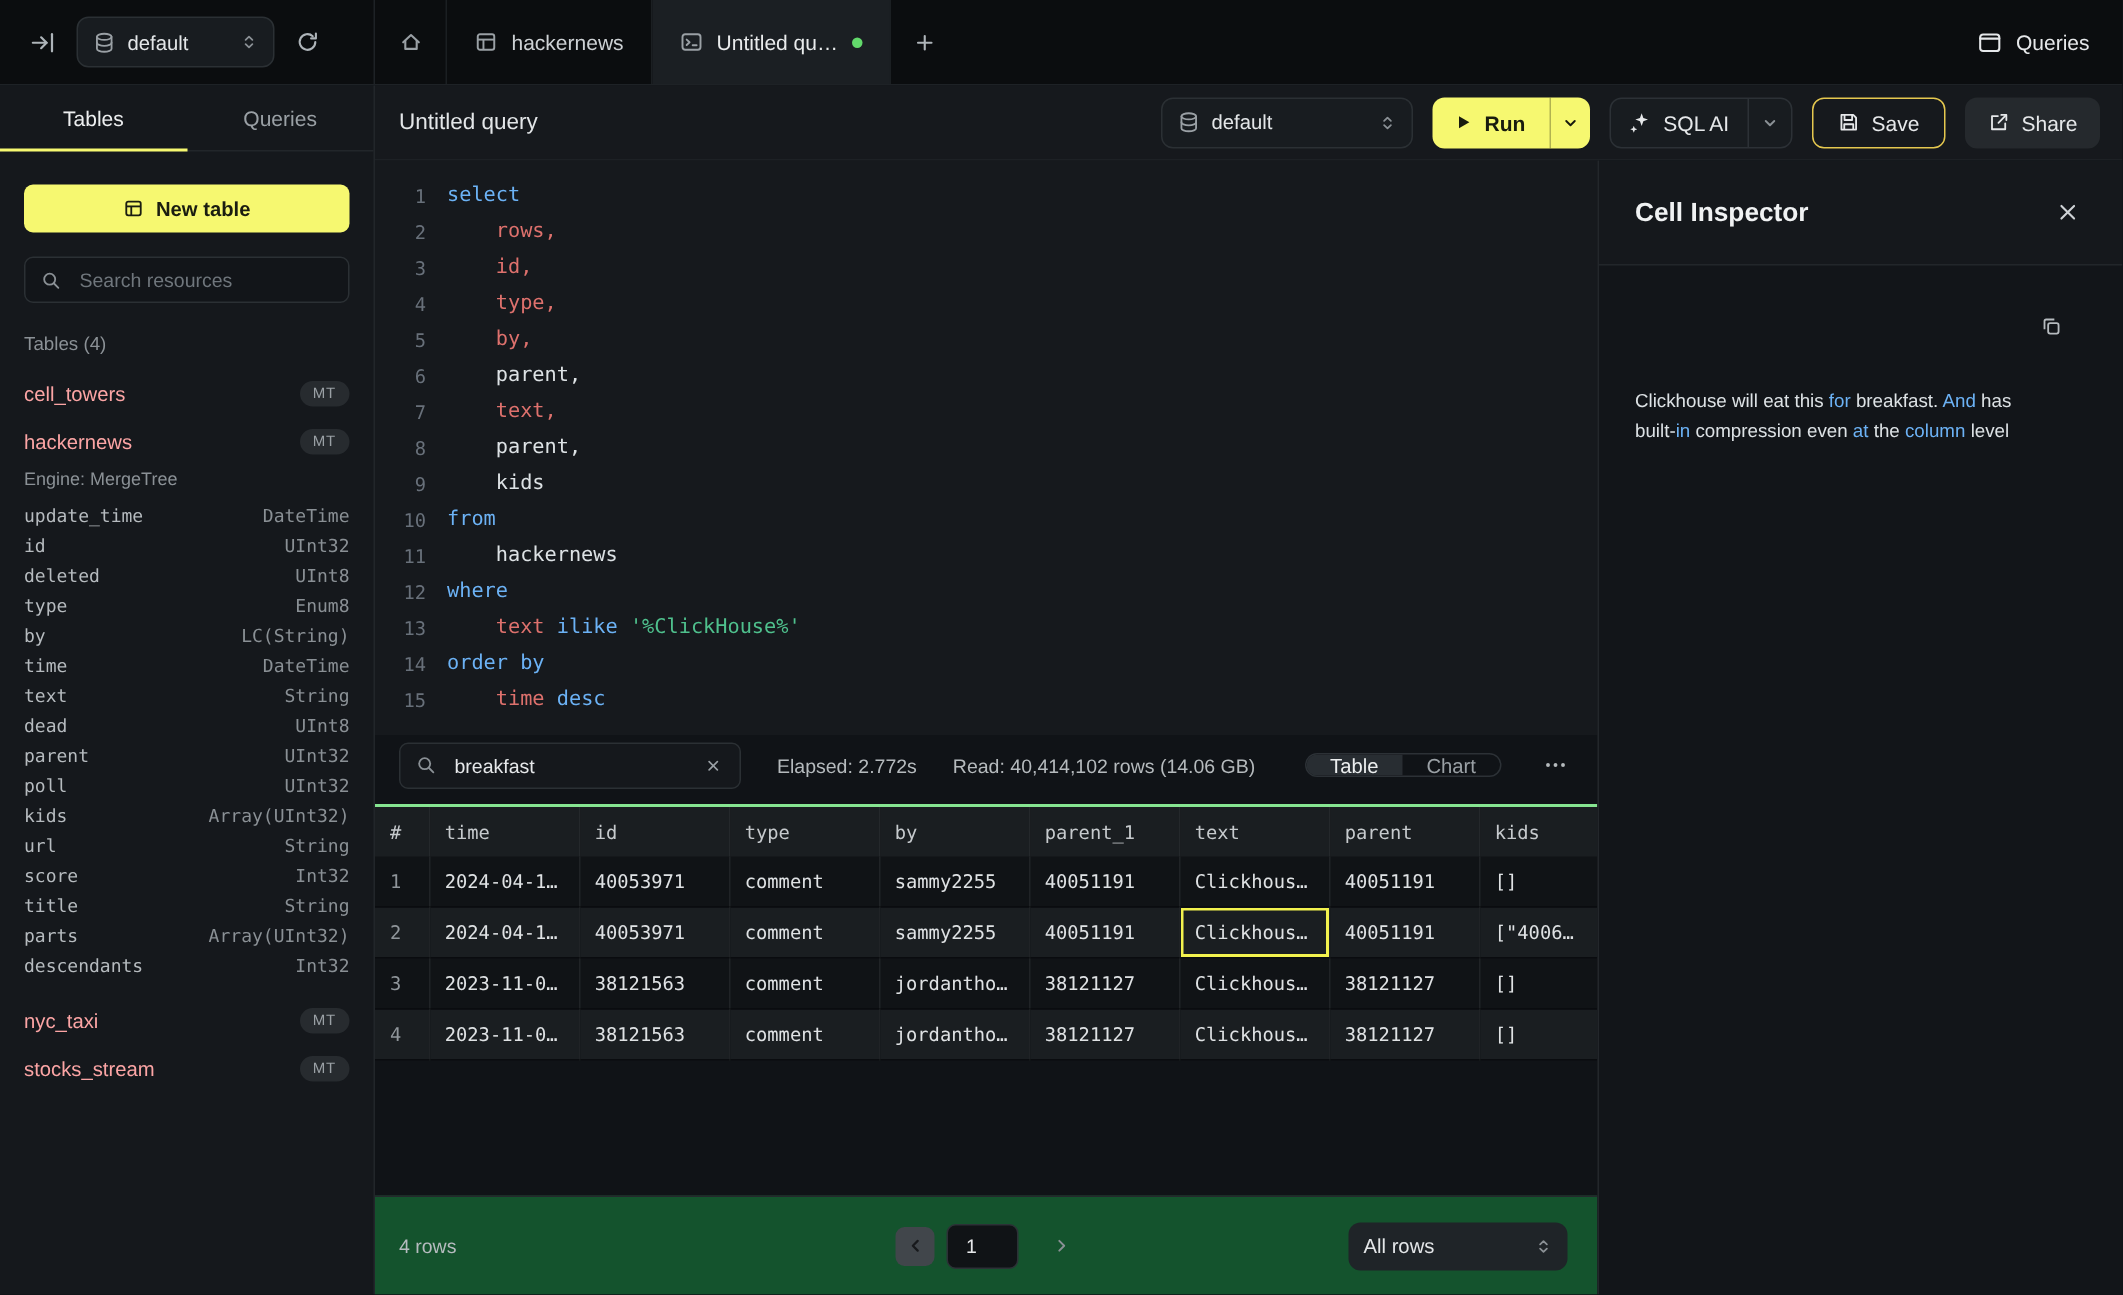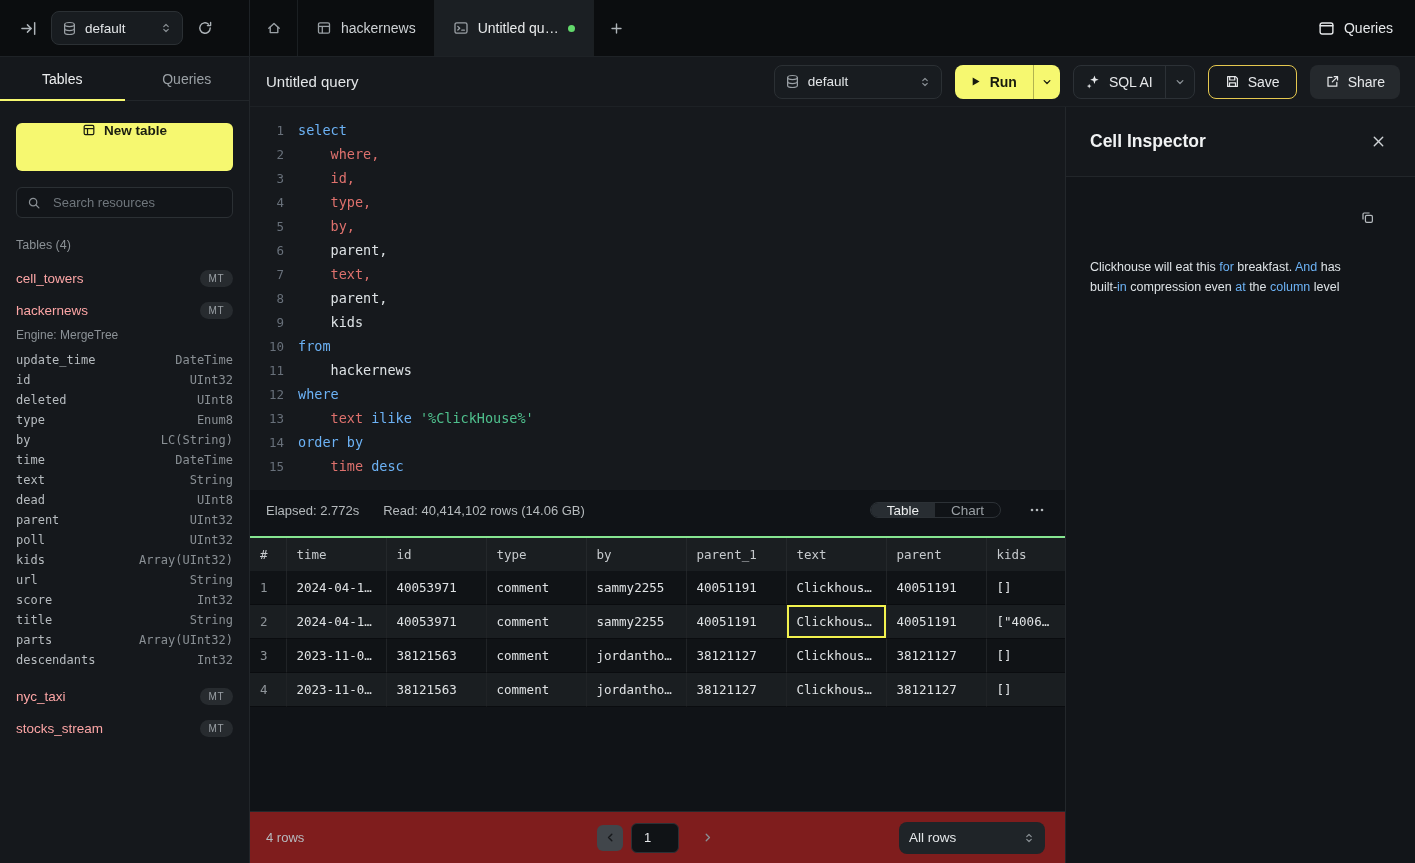--- a/index.html
+++ b/index.html
@@ -33,22 +33,22 @@
   .shell { display:flex; height:806px; }
 
   
   .sidebar { width:250px; flex:none; background:#15181c; border-right:1px solid #22262a;
              display:flex; flex-direction:column; }
   .side-tabs { display:flex; border-bottom:1px solid #22262a; }
   .side-tab { flex:1; text-align:center; padding:14px 0 13px; font-size:14px; color:#9aa0a5;
               position:relative; cursor:pointer; }
   .side-tab.active { color:#eceeef; }
   .side-tab.active::after { content:''; position:absolute; left:0; right:0; bottom:-1px; height:2px; background:#f6f870; }
-  .new-table { margin:22px 16px 0; height:48px; background:#f6f870; border-radius:6px; color:#1a1d10;
-               font-size:13.5px; font-weight:600; display:flex; justify-content:center; gap:8px; }
+  .new-table { margin:22px 16px 0; height:32px; background:#f6f870; border-radius:6px; color:#1a1d10;
+               font-size:13.5px; font-weight:600; display:flex; align-items:center; justify-content:center; gap:8px; }
   .search { margin:16px 16px 0; height:31px; background:#121519; border:1px solid #2b3034; border-radius:6px;
             display:flex; align-items:center; gap:12px; padding:0 10px; color:#8a9095; font-size:13px; }
   .section-label { margin:20px 16px 10px; font-size:12.5px; color:#8b9196; }
   .tree { overflow:hidden; }
   .tree-row { height:32px; display:flex; align-items:center; padding:0 16px; cursor:pointer; }
   .tname { font-size:13.5px; color:#fca5a5; }
   .badge { margin-left:auto; font-size:10px; letter-spacing:.5px; color:#9aa0a5; background:#272b2f;
            border-radius:999px; padding:3px 9px; }
   .engine { padding:2px 16px 8px; font-size:12px; color:#8b9196; }
   .cols { margin-bottom:10px; }
@@ -115,21 +115,21 @@
   th:last-child { border-right:none; }
   td { padding:9px 10px; color:#dfe2e4; border-right:1px solid rgba(36,40,43,.8);
        border-bottom:1px solid rgba(0,0,0,.35); white-space:nowrap; overflow:hidden; text-overflow:ellipsis; }
   td:last-child { border-right:none; }
   tr.odd { background:#101316; }
   tr.even { background:#1a1e21; }
   td.rownum { color:#8f959a; }
   td.sel { box-shadow:inset 0 0 0 2px #f2f24e; }
 
   
-  .results-footer { height:52px; flex:none; background:#7f1d1d; border-top:1px solid #24282c;
+  .results-footer { height:66px; flex:none; background:#14532d; border-top:1px solid #24282c;
                     display:flex; align-items:center; justify-content:space-between; padding:0 20px 0 16px; }
   .rowcount { font-size:13px; color:#b6bbbf; width:150px; }
   .pager { display:flex; align-items:center; gap:8px; }
   .pg-prev { width:26px; height:26px; background:#41464b; border-radius:6px; display:flex;
              align-items:center; justify-content:center; color:#17191c; }
   .pg-input { width:48px; height:30px; background:#101316; border:1px solid #2c3136; border-radius:6px;
               display:flex; align-items:center; padding-left:12px; font-size:13px; cursor:text; }
   .pg-next { display:flex; align-items:center; justify-content:center; color:#8a9095; margin-left:10px; padding:4px; }
   .select.allrows { width:146px; height:32px; background:#1f2428; border:none; }
 
@@ -399,21 +399,21 @@
     <div class="work-body">
       <div class="editor-col">
 
         <div class="editor" id="editor-lines">
             <div class="ed-line">
               <span class="ln">1</span>
               <span class="code"><span class="seg kw">select</span></span>
             </div>
             <div class="ed-line">
               <span class="ln">2</span>
-              <span class="code"><span class="seg ">    </span><span class="seg id">where,</span></span>
+              <span class="code"><span class="seg ">    </span><span class="seg id">rows,</span></span>
             </div>
             <div class="ed-line">
               <span class="ln">3</span>
               <span class="code"><span class="seg ">    </span><span class="seg id">id,</span></span>
             </div>
             <div class="ed-line">
               <span class="ln">4</span>
               <span class="code"><span class="seg ">    </span><span class="seg id">type,</span></span>
             </div>
             <div class="ed-line">
@@ -456,20 +456,33 @@
               <span class="ln">14</span>
               <span class="code"><span class="seg kw">order by</span></span>
             </div>
             <div class="ed-line">
               <span class="ln">15</span>
               <span class="code"><span class="seg ">    </span><span class="seg id">time</span><span class="seg "> </span><span class="seg kw">desc</span></span>
             </div>
           </div>
 
         <div class="results-toolbar">
+          <div class="search rsearch">
+            <svg width="14" height="14" viewBox="0 0 16 16" fill="none" stroke="currentColor" stroke-width="1.4" stroke-linecap="round">
+                <circle cx="7" cy="7" r="4.2"></circle>
+                <path d="M10.3 10.3l3.3 3.3"></path>
+              </svg>
+            <input value="breakfast" style="">
+            <button class="clear-btn">
+              <svg width="11" height="11" viewBox="0 0 16 16" fill="none" stroke="currentColor" stroke-width="1.6" stroke-linecap="round">
+                  <path d="M4 4l8 8"></path>
+                  <path d="M12 4l-8 8"></path>
+                </svg>
+            </button>
+          </div>
           <div class="stat">Elapsed: 2.772s</div>
           <div class="stat">Read: 40,414,102 rows (14.06 GB)</div>
           <div class="view-toggle">
             <div class="vt active">Table</div>
             <div class="vt">Chart</div>
           </div>
           <button class="dots">
             <svg width="16" height="16" viewBox="0 0 16 16" fill="currentColor">
                 <circle cx="3" cy="8" r="1.3"></circle>
                 <circle cx="8" cy="8" r="1.3"></circle>

